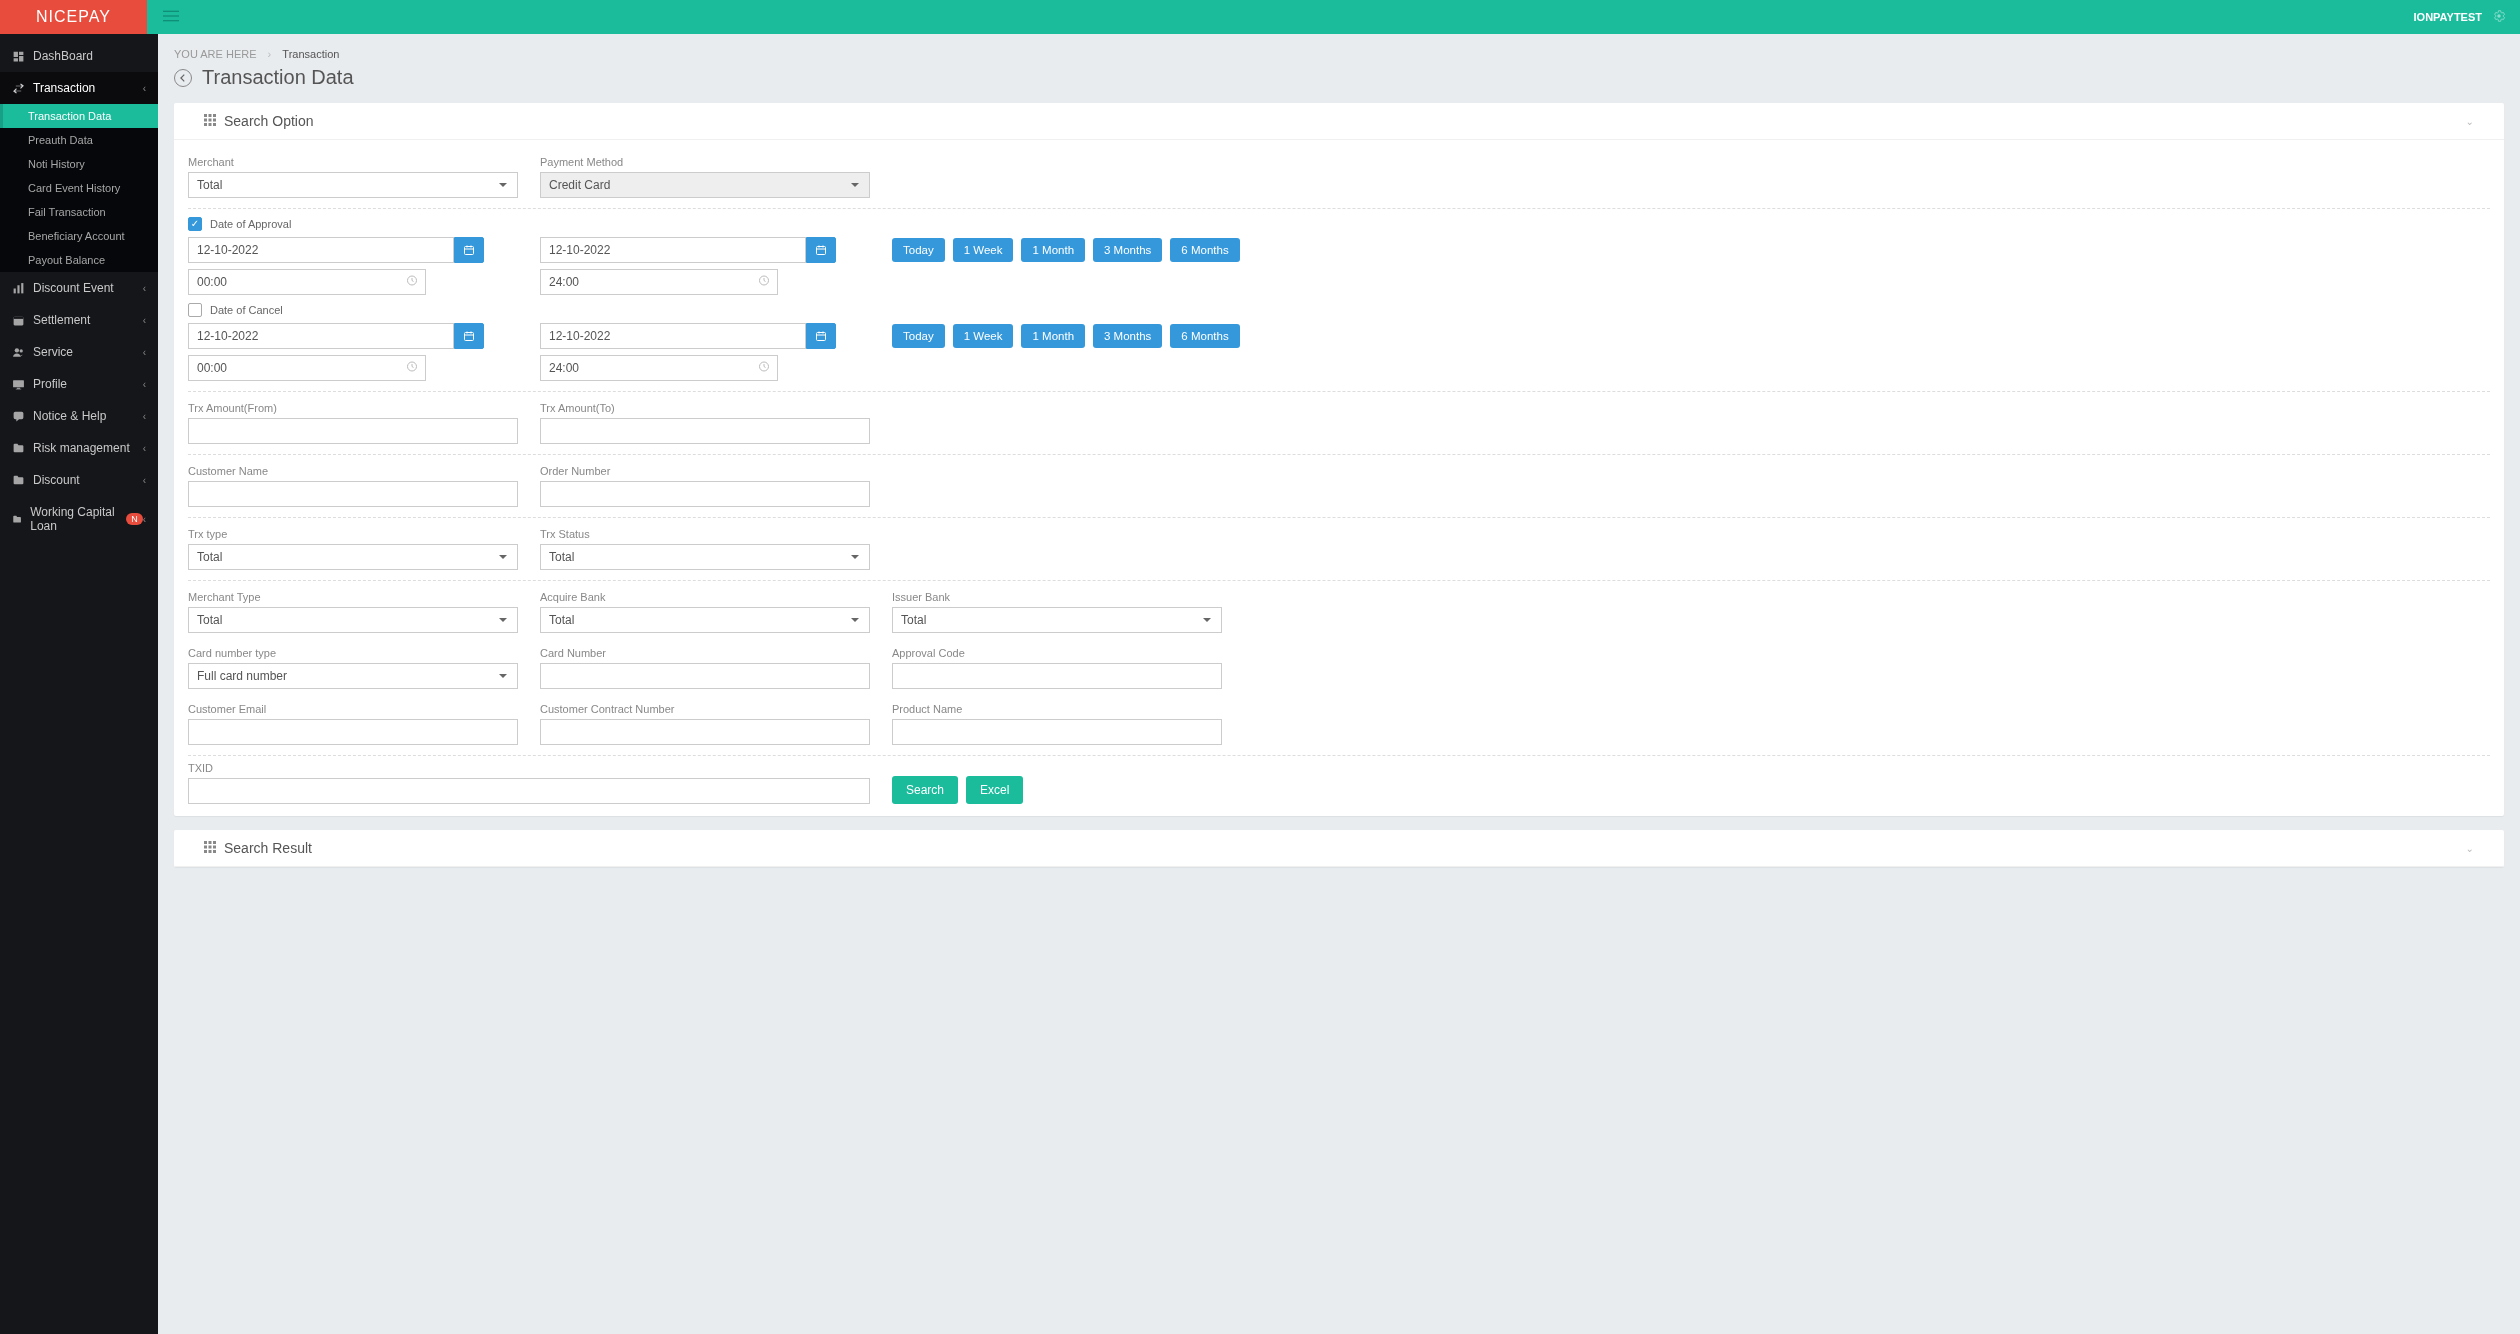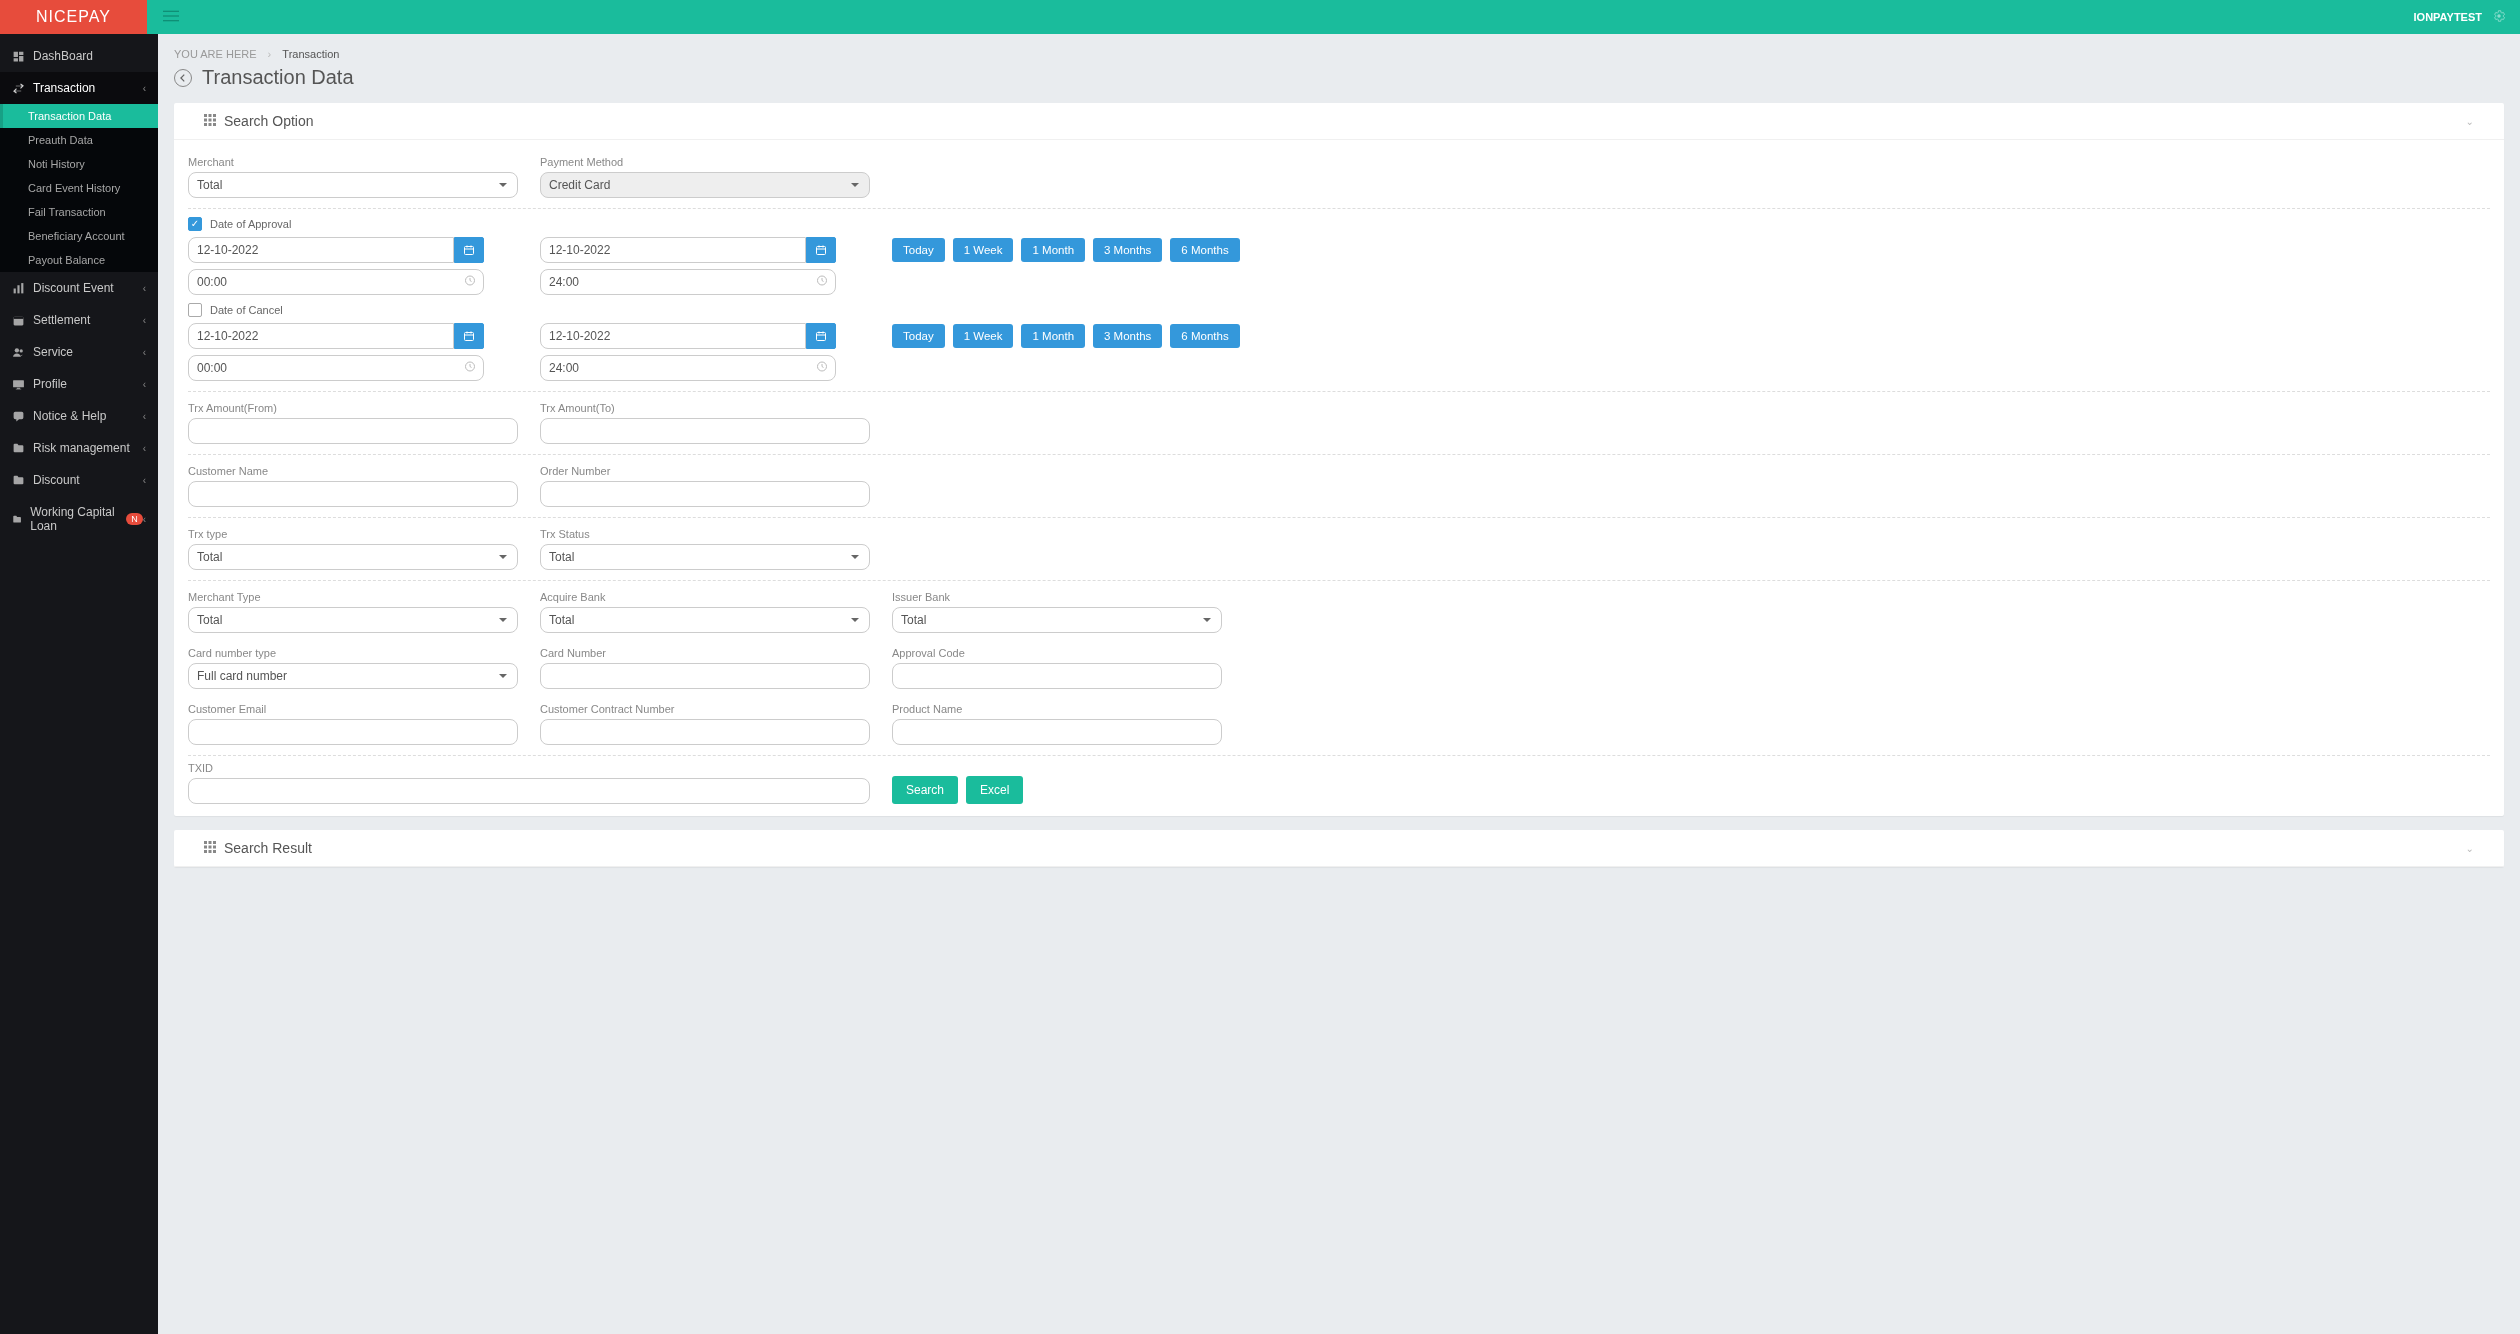--- a/index.html
+++ b/index.html
@@ -41,36 +41,36 @@
 .panel-head svg { width: 12px; height: 12px; margin-right: 8px; color: #888; }
 .panel-head .collapse { margin-left: auto; color: #bbb; font-size: 10px; cursor: pointer; }
 .panel-body { padding: 12px 14px; }
 
 .row { display: flex; gap: 22px; padding: 4px 0 10px; border-bottom: 1px dashed #ddd; margin-bottom: 6px; }
 .row.noborder { border-bottom: none; margin-bottom: 0; }
 .field { display: flex; flex-direction: column; }
 .w1 { width: 330px; }
 .w2 { width: 330px; }
 .label { font-size: 11px; color: #888; margin-bottom: 4px; }
-.select, .input, .date-input, .time-input { height: 26px; border: 1px solid #ccc; border-radius: 8px; background: #fff; padding: 0 8px; font-size: 12px; color: #555; display: flex; align-items: center; position: relative; }
+.select, .input, .date-input, .time-input { height: 26px; border: 1px solid #ccc; border-radius: 0; background: #fff; padding: 0 8px; font-size: 12px; color: #555; display: flex; align-items: center; position: relative; }
 .select { cursor: pointer; }
 .select::after { content: ""; position: absolute; right: 10px; top: 50%; border: 4px solid transparent; border-top-color: #666; transform: translateY(-25%); }
 .select.disabled { background: #eee; }
 
 .check-row { display: flex; align-items: center; gap: 8px; margin: 8px 0 6px; }
 .checkbox { width: 14px; height: 14px; border: 1px solid #aaa; border-radius: 2px; display: inline-flex; align-items: center; justify-content: center; background: #fff; cursor: pointer; }
 .checkbox.checked { background: #3498db; border-color: #3498db; }
 .checkbox.checked::after { content: "✓"; color: #fff; font-size: 10px; line-height: 1; }
 .check-label { font-size: 11px; color: #666; }
 
 .date-group { display: flex; }
 .date-input { width: 266px; border-top-right-radius: 0; border-bottom-right-radius: 0; }
 .date-btn { width: 30px; height: 26px; background: #3498db; border: 1px solid #3498db; display: flex; align-items: center; justify-content: center; border-radius: 0 2px 2px 0; cursor: pointer; }
 .date-btn svg { width: 12px; height: 12px; fill: #fff; }
-.time-wrap { position: relative; width: 296px; }
+.time-wrap { position: relative; width: 238px; }
 .time-input { width: 100%; }
 .time-icon { position: absolute; right: 8px; top: 50%; transform: translateY(-50%); color: #bbb; }
 .time-icon svg { width: 12px; height: 12px; }
 
 .presets { display: flex; gap: 8px; align-items: center; }
 .btn-preset { background: #3498db; color: #fff; border: none; border-radius: 3px; padding: 6px 11px; font-size: 11.5px; cursor: pointer; }
 .btn-success { background: #1abc9c; color: #fff; border: none; border-radius: 3px; padding: 7px 14px; font-size: 12px; cursor: pointer; }
 
 .date-section-row { display: flex; gap: 22px; align-items: center; margin-bottom: 6px; }
 .col-a { width: 330px; }

